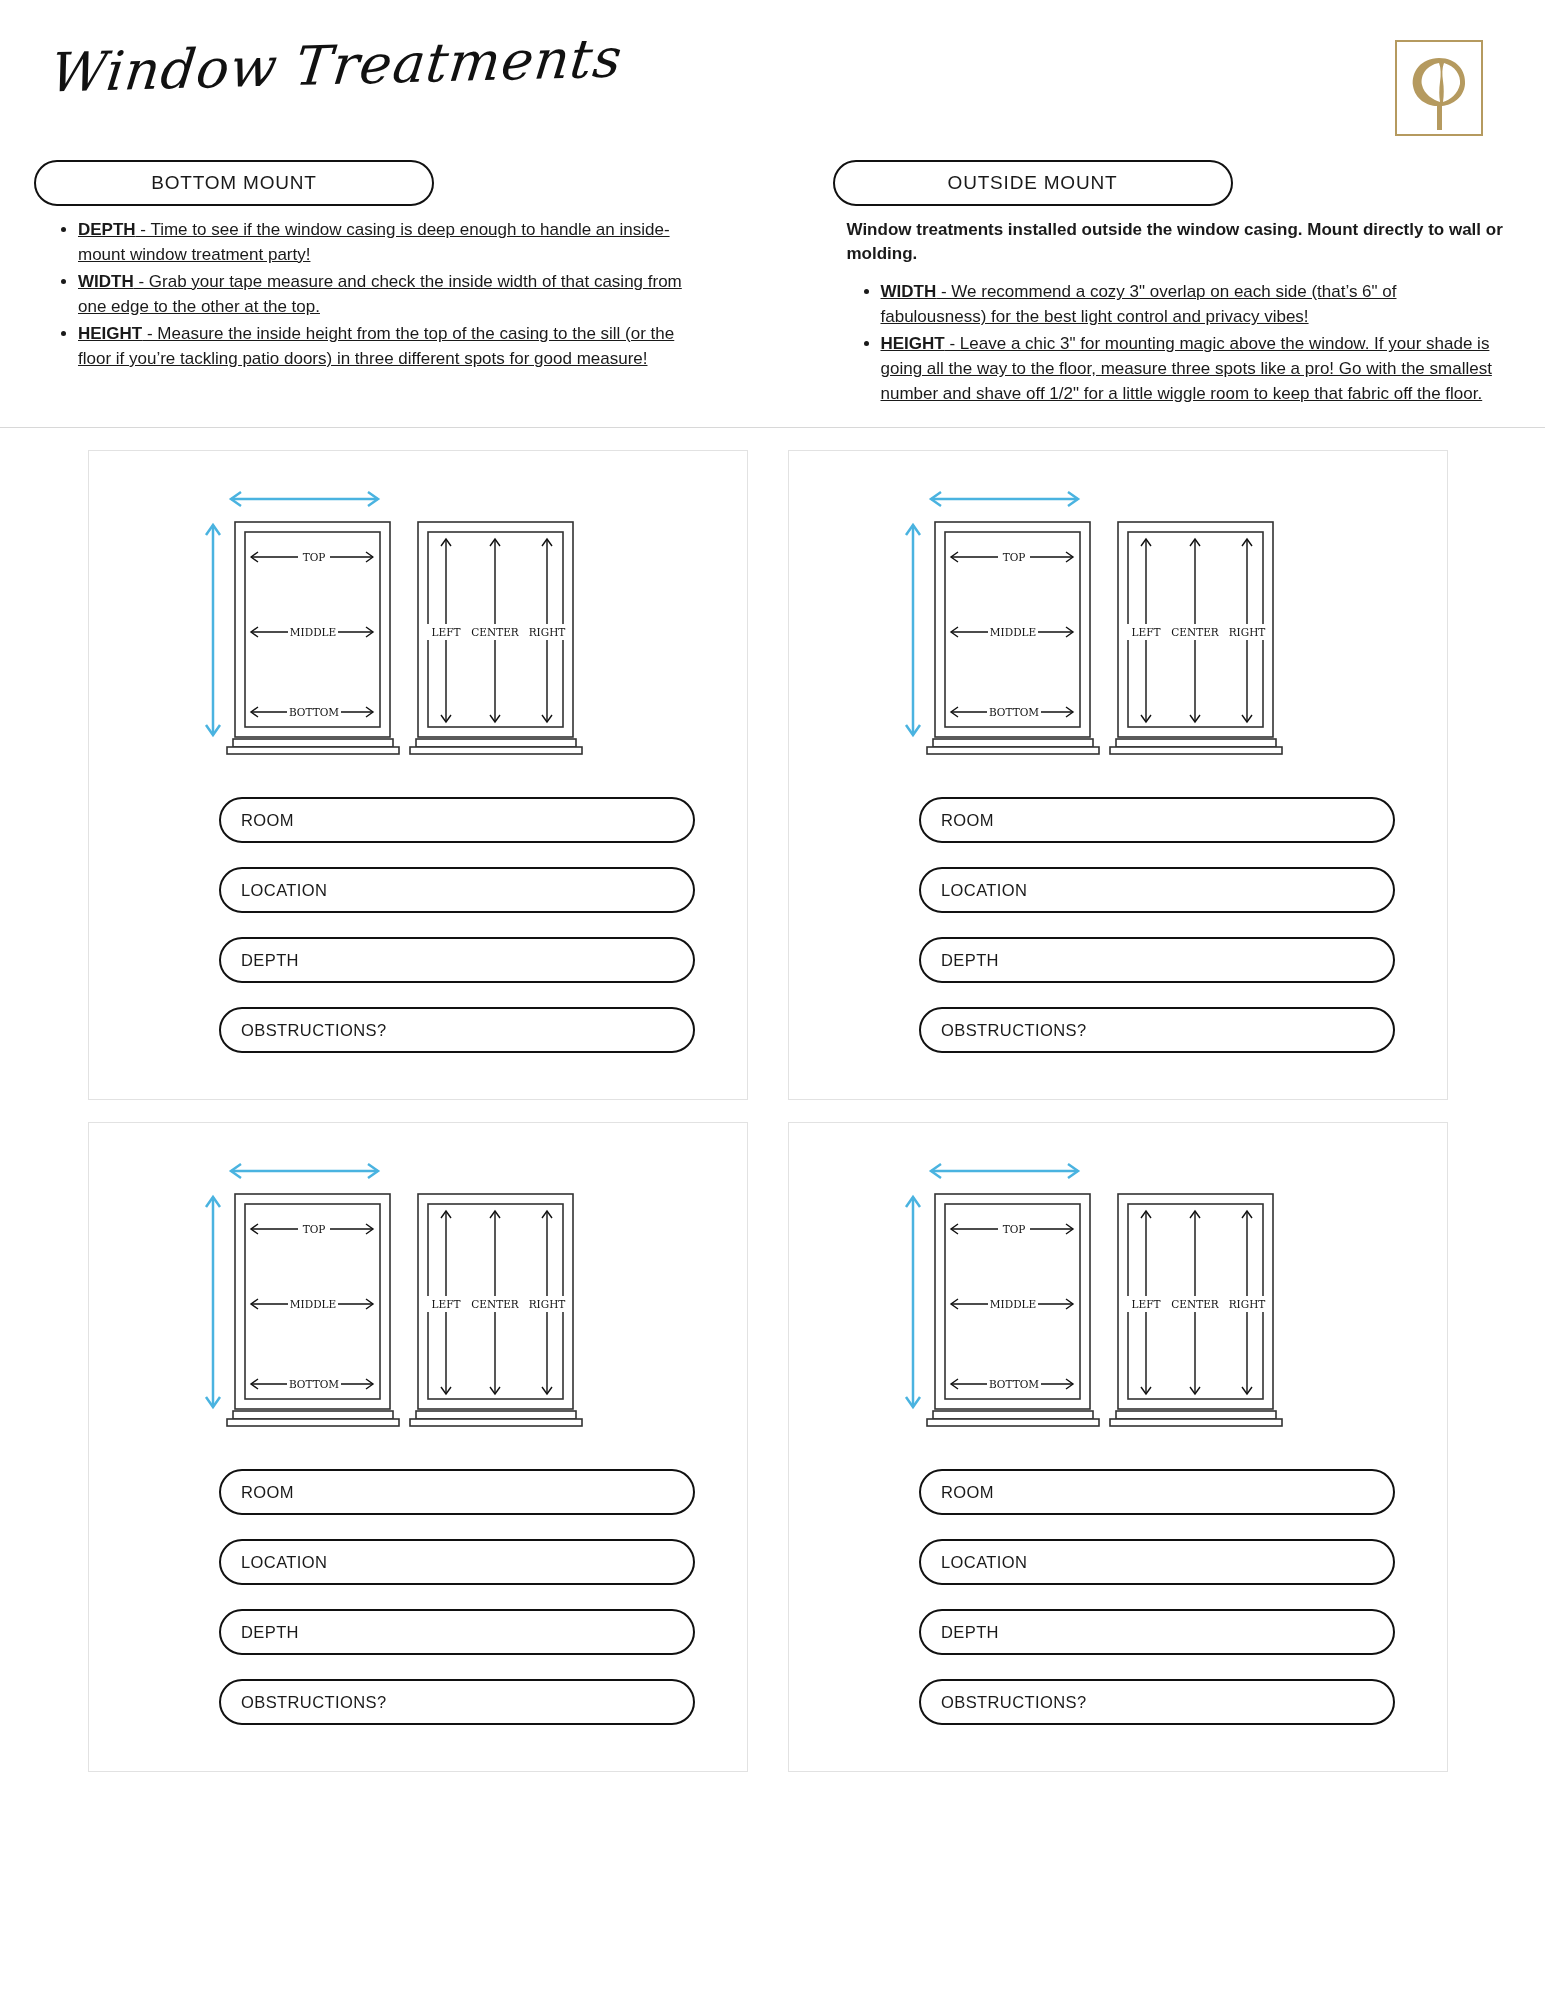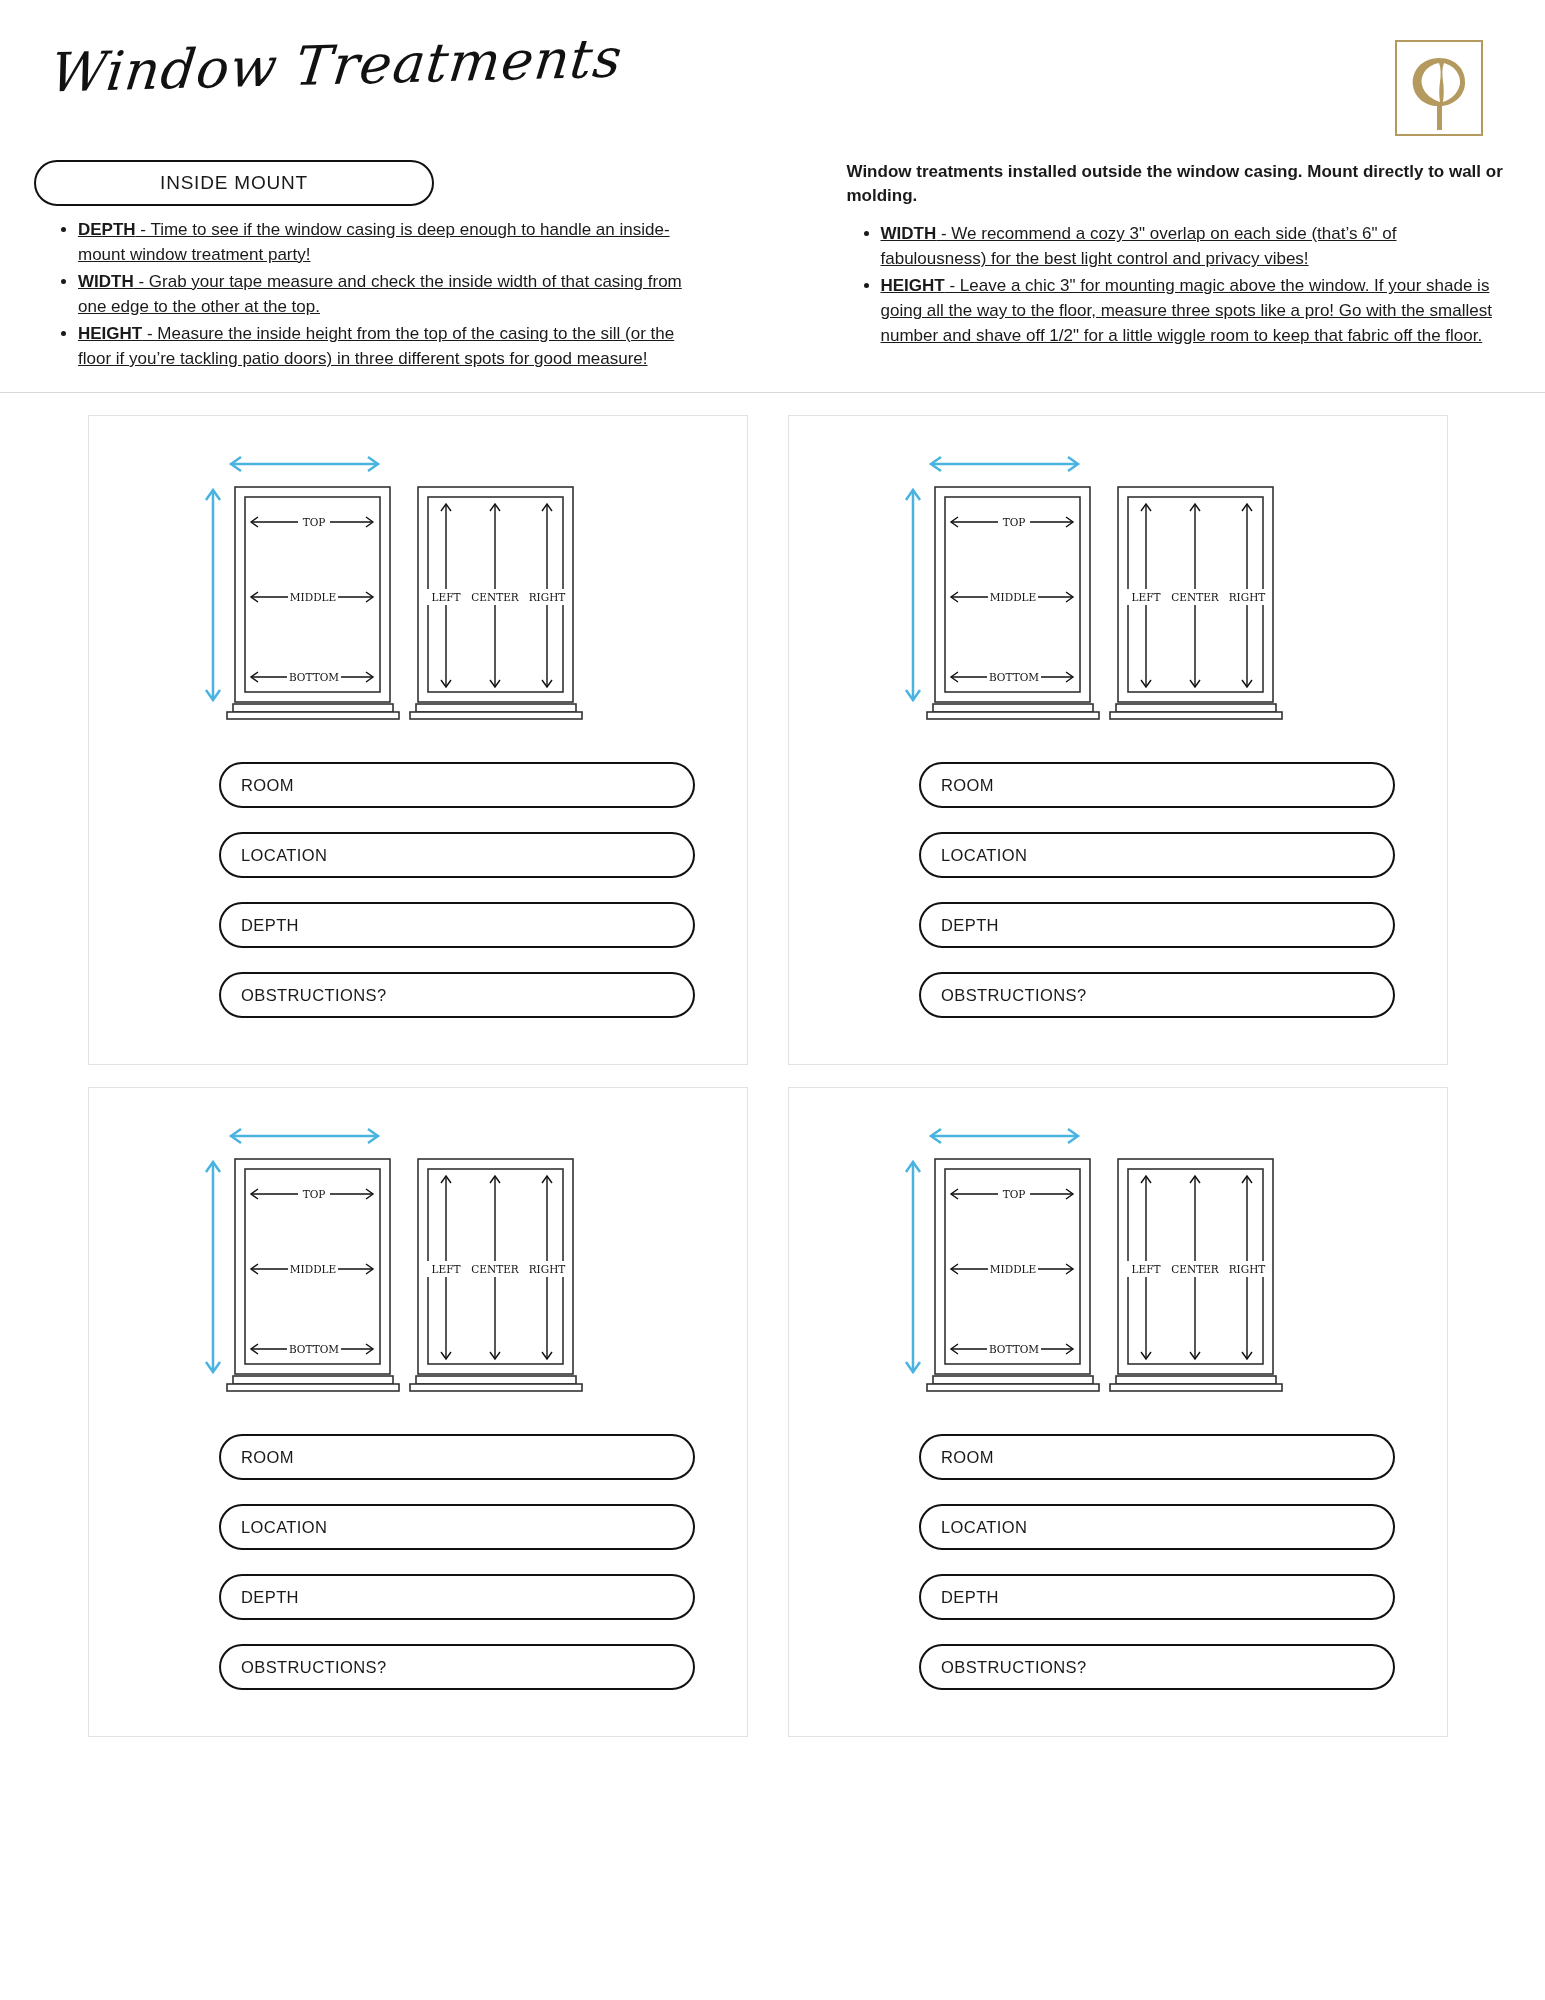--- a/index.html
+++ b/index.html
@@ -152,29 +152,30 @@
         <g fill="#b59a5f">
           <path d="M42 16 C24 16 14 30 16 44 C18 57 30 64 40 64 L40 88 L45 88 L45 64 C56 63 67 55 68 42 C69 29 60 16 42 16 Z M42 21 C44 26 44 33 43 40 C42 47 42 54 43 60 C36 58 27 52 25 43 C23 33 30 23 42 21 Z M47 21 C58 24 64 33 63 42 C61 52 53 58 46 60 C47 53 47 46 46 39 C45 32 45 26 47 21 Z"></path>
         </g>
       </svg>
     </div>
   </div>
 </div>
 
 <div class="intro">
   <div class="intro-col left">
-    <div class="pill-heading">INSIDE MOUNT</div>
+    <div class="pill-heading">BOTTOM MOUNT</div>
     <ul class="intro-list">
       <li><b>DEPTH</b><span> - Time to see if the window casing is deep enough to handle an inside-mount window treatment party!</span></li>
       <li><b>WIDTH</b><span> - Grab your tape measure and check the inside width of that casing from one edge to the other at the top.</span></li>
       <li><b>HEIGHT</b><span> - Measure the inside height from the top of the casing to the sill (or the floor if you’re tackling patio doors) in three different spots for good measure!</span></li>
     </ul>
   </div>
 
   <div class="intro-col right">
+    <div class="pill-heading">OUTSIDE MOUNT</div>
     <p class="intro-lead">Window treatments installed outside the window casing. Mount directly to wall or molding.</p>
     <ul class="intro-list">
       <li><b>WIDTH</b><span> - We recommend a cozy 3" overlap on each side (that’s 6" of fabulousness) for the best light control and privacy vibes!</span></li>
       <li><b>HEIGHT</b><span> - Leave a chic 3" for mounting magic above the window. If your shade is going all the way to the floor, measure three spots like a pro! Go with the smallest number and shave off 1/2" for a little wiggle room to keep that fabric off the floor.</span></li>
     </ul>
   </div>
 </div>
 
 <div class="divider"></div>
 

